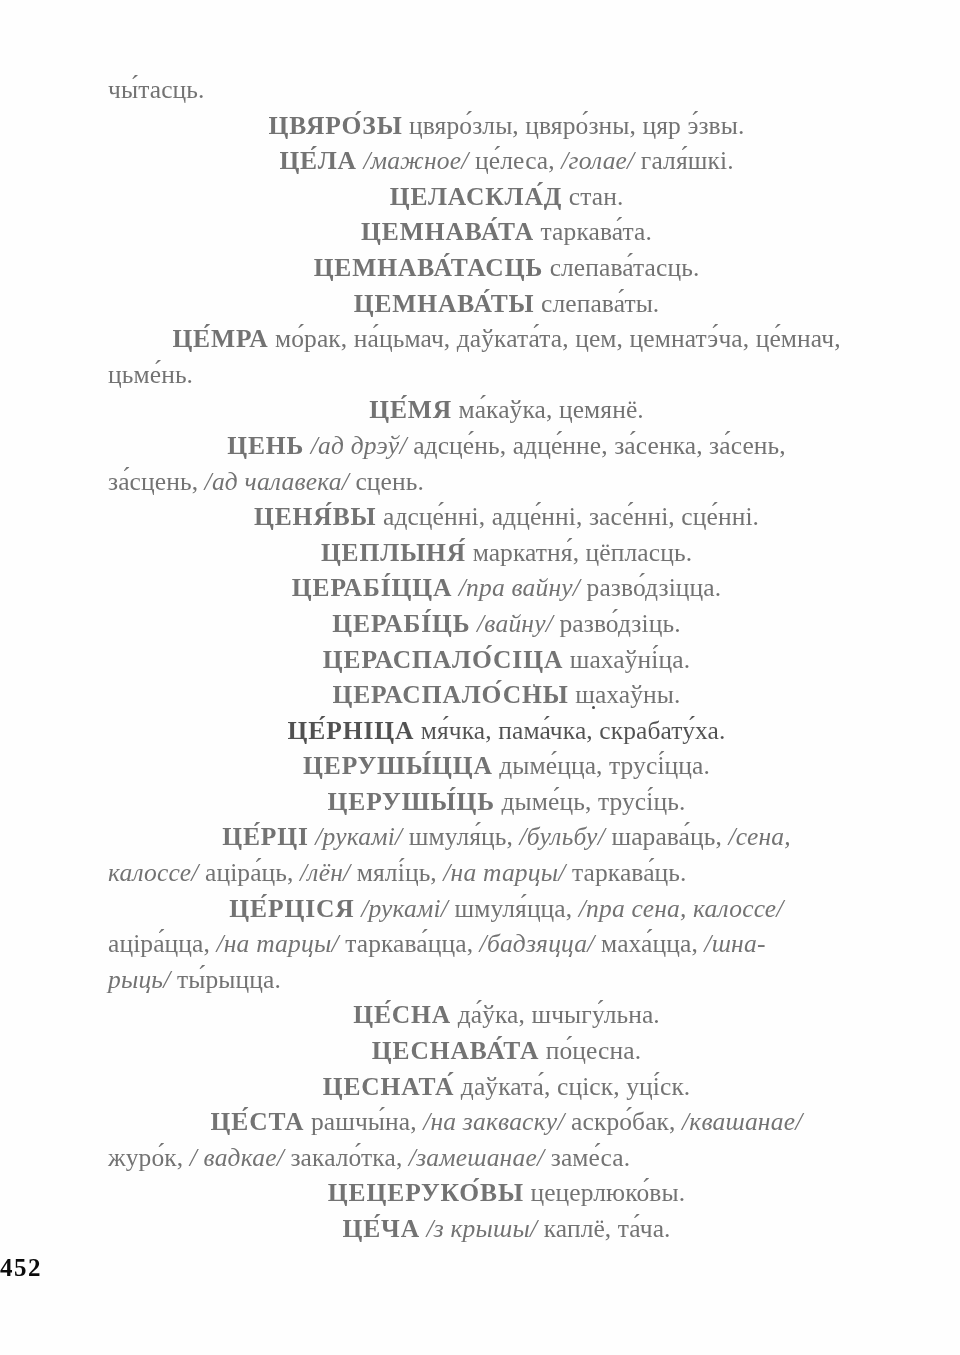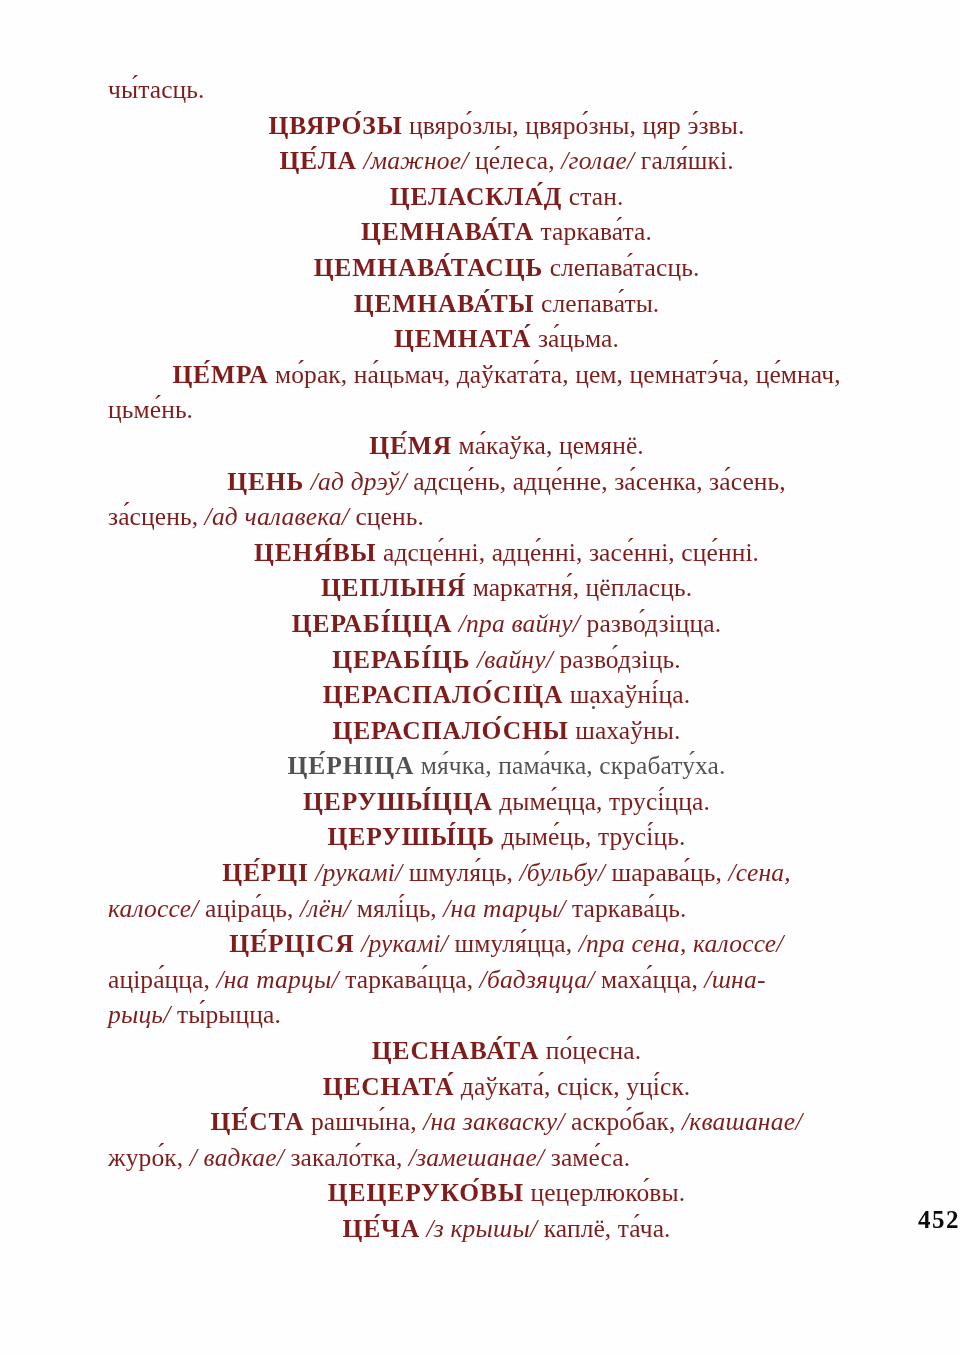--- a/index.html
+++ b/index.html
@@ -21,21 +21,21 @@
   }
   .textblock {
     position: absolute;
     left: 108px;
     top: 72px;
     width: 745px;
   }
   .line {
     font-size: 25.5px;
     line-height: 35.6px;
-    color: #7f1d1d;
+    color: #737373;
     white-space: nowrap;
     letter-spacing: 0.1px;
   }
   .line.indent {
     text-indent: 52px;
     text-align: center;
   }
   .line.hang {
     text-indent: 0;
   }
@@ -67,22 +67,22 @@
     width: 3px;
     height: 3px;
     background: #1b1b1b;
     border-radius: 50%;
     opacity: 0.8;
   }
   .folio {
     position: absolute;
     left: 0;
     right: 0;
-    top: 1206px;
-    text-align: right;
+    top: 1254px;
+    text-align: left;
     font-size: 25px;
     font-weight: bold;
     letter-spacing: 1.5px;
     color: #0b0b0b;
   }
 </style>
 </head>
 <body>
 
 <div class="page">
@@ -91,40 +91,40 @@
     <div class="line hang">
       <span class="syn">чы́тасць.</span>
     </div>
     <div id="entries">
         <div class="line indent"><span class="hw">ЦВЯРО́ЗЫ</span><span class="syn"> цвяро́злы, цвяро́зны, цяр э́звы.</span></div>
         <div class="line indent"><span class="hw">ЦЕ́ЛА</span><span class="syn"> </span><span class="gloss">/мажное/</span><span class="syn"> це́леса, </span><span class="gloss">/голае/</span><span class="syn"> галя́шкі.</span></div>
         <div class="line indent"><span class="hw">ЦЕЛАСКЛА́Д</span><span class="syn"> стан.</span></div>
         <div class="line indent"><span class="hw">ЦЕМНАВА́ТА</span><span class="syn"> таркава́та.</span></div>
         <div class="line indent"><span class="hw">ЦЕМНАВА́ТАСЦЬ</span><span class="syn"> слепава́тасць.</span></div>
         <div class="line indent"><span class="hw">ЦЕМНАВА́ТЫ</span><span class="syn"> слепава́ты.</span></div>
-        <div class="line indent"><span class="hw">ЦЕМНАТА́</span><span class="syn"> за́цьма.</span></div>
         <div class="line indent"><span class="hw">ЦЕ́МРА</span><span class="syn"> мо́рак, на́цьмач, даўката́та, цем, цемнатэ́ча, це́мнач,</span></div>
         <div class="line hang"><span class="syn">цьме́нь.</span></div>
         <div class="line indent"><span class="hw">ЦЕ́МЯ</span><span class="syn"> ма́каўка, цемянё.</span></div>
         <div class="line indent"><span class="hw">ЦЕНЬ</span><span class="syn"> </span><span class="gloss">/ад дрэў/</span><span class="syn"> адсце́нь, адце́нне, за́сенка, за́сень,</span></div>
         <div class="line hang"><span class="syn">за́сцень, </span><span class="gloss">/ад чалавека/</span><span class="syn"> сцень.</span></div>
         <div class="line indent"><span class="hw">ЦЕНЯ́ВЫ</span><span class="syn"> адсце́нні, адце́нні, засе́нні, сце́нні.</span></div>
         <div class="line indent"><span class="hw">ЦЕПЛЫНЯ́</span><span class="syn"> маркатня́, цёпласць.</span></div>
         <div class="line indent"><span class="hw">ЦЕРАБІ́ЦЦА</span><span class="syn"> </span><span class="gloss">/пра вайну/</span><span class="syn"> разво́дзіцца.</span></div>
         <div class="line indent"><span class="hw">ЦЕРАБІ́ЦЬ</span><span class="syn"> </span><span class="gloss">/вайну/</span><span class="syn"> разво́дзіць.</span></div>
         <div class="line indent"><span class="hw">ЦЕРАСПАЛО́СІЦА</span><span class="syn"> шахаўні́ца.</span></div>
         <div class="line indent"><span class="hw">ЦЕРАСПАЛО́СНЫ</span><span class="syn"> шахаўны.</span></div>
         <div class="line indent faded"><span class="hw">ЦЕ́РНІЦА</span><span class="syn"> мя́чка, пама́чка, скрабату́ха.</span></div>
         <div class="line indent"><span class="hw">ЦЕРУШЫ́ЦЦА</span><span class="syn"> дыме́цца, трусі́цца.</span></div>
         <div class="line indent"><span class="hw">ЦЕРУШЫ́ЦЬ</span><span class="syn"> дыме́ць, трусі́ць.</span></div>
         <div class="line indent"><span class="hw">ЦЕ́РЦІ</span><span class="syn"> </span><span class="gloss">/рукамі/</span><span class="syn"> шмуля́ць, </span><span class="gloss">/бульбу/</span><span class="syn"> шарава́ць, </span><span class="gloss">/сена,</span></div>
         <div class="line hang"><span class="gloss">калоссе/</span><span class="syn"> аціра́ць, </span><span class="gloss">/лён/</span><span class="syn"> мялі́ць, </span><span class="gloss">/на тарцы/</span><span class="syn"> таркава́ць.</span></div>
         <div class="line indent"><span class="hw">ЦЕ́РЦІСЯ</span><span class="syn"> </span><span class="gloss">/рукамі/</span><span class="syn"> шмуля́цца, </span><span class="gloss">/пра сена, калоссе/</span></div>
         <div class="line hang"><span class="syn">аціра́цца, </span><span class="gloss">/на тарцы/</span><span class="syn"> таркава́цца, </span><span class="gloss">/бадзяцца/</span><span class="syn"> маха́цца, </span><span class="gloss">/шна-</span></div>
         <div class="line hang"><span class="gloss">рыць/</span><span class="syn"> ты́рыцца.</span></div>
+        <div class="line indent"><span class="hw">ЦЕ́СНА</span><span class="syn"> да́ўка, шчыгу́льна.</span></div>
         <div class="line indent"><span class="hw">ЦЕСНАВА́ТА</span><span class="syn"> по́цесна.</span></div>
         <div class="line indent"><span class="hw">ЦЕСНАТА́</span><span class="syn"> даўката́, сціск, уці́ск.</span></div>
         <div class="line indent"><span class="hw">ЦЕ́СТА</span><span class="syn"> рашчы́на, </span><span class="gloss">/на закваску/</span><span class="syn"> аскро́бак, </span><span class="gloss">/квашанае/</span></div>
         <div class="line hang"><span class="syn">журо́к, </span><span class="gloss">/ вадкае/</span><span class="syn"> закало́тка, </span><span class="gloss">/замешанае/</span><span class="syn"> заме́са.</span></div>
         <div class="line indent"><span class="hw">ЦЕЦЕРУКО́ВЫ</span><span class="syn"> цецерлюко́вы.</span></div>
         <div class="line indent"><span class="hw">ЦЕ́ЧА</span><span class="syn"> </span><span class="gloss">/з крышы/</span><span class="syn"> каплё, та́ча.</span></div>
         <div class="line indent"></div>
       </div>
   </div>
 

